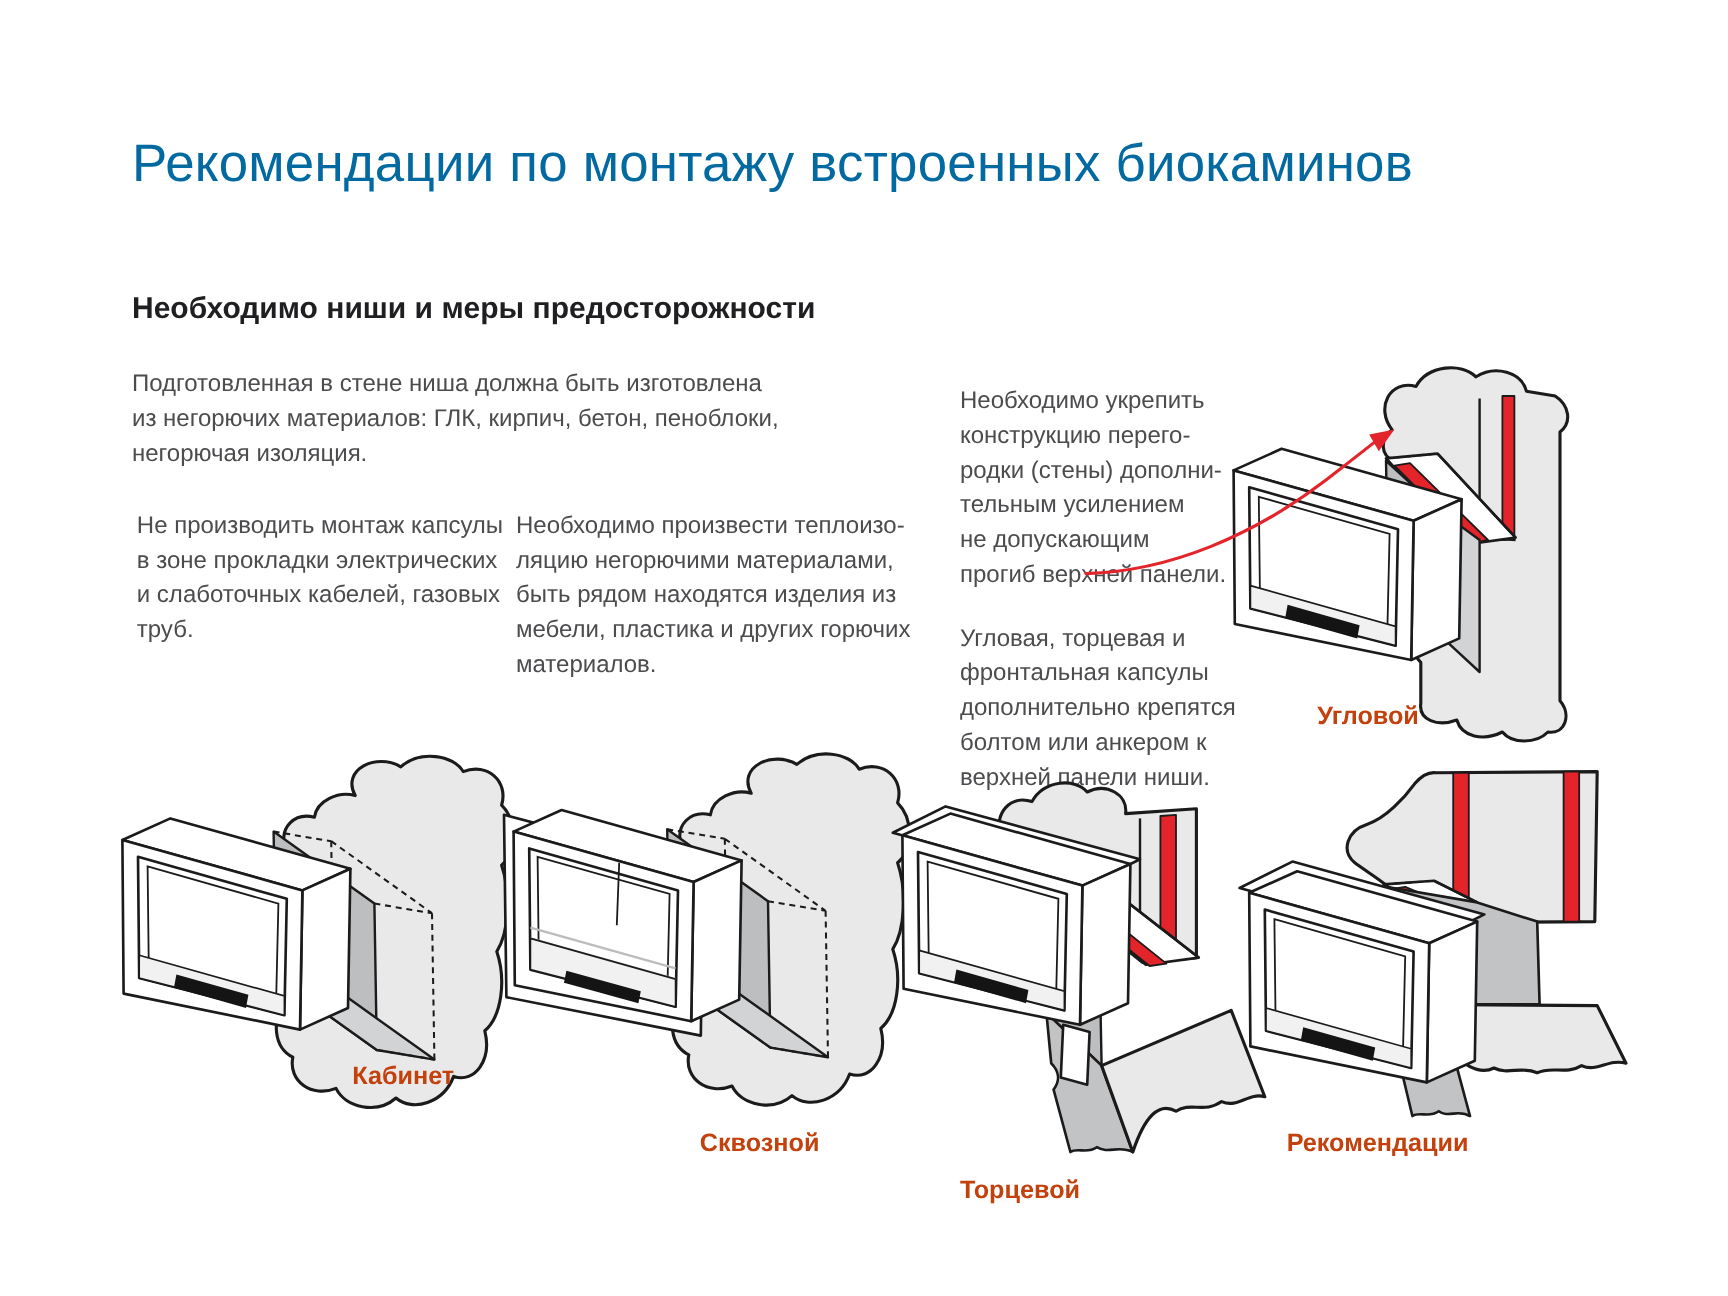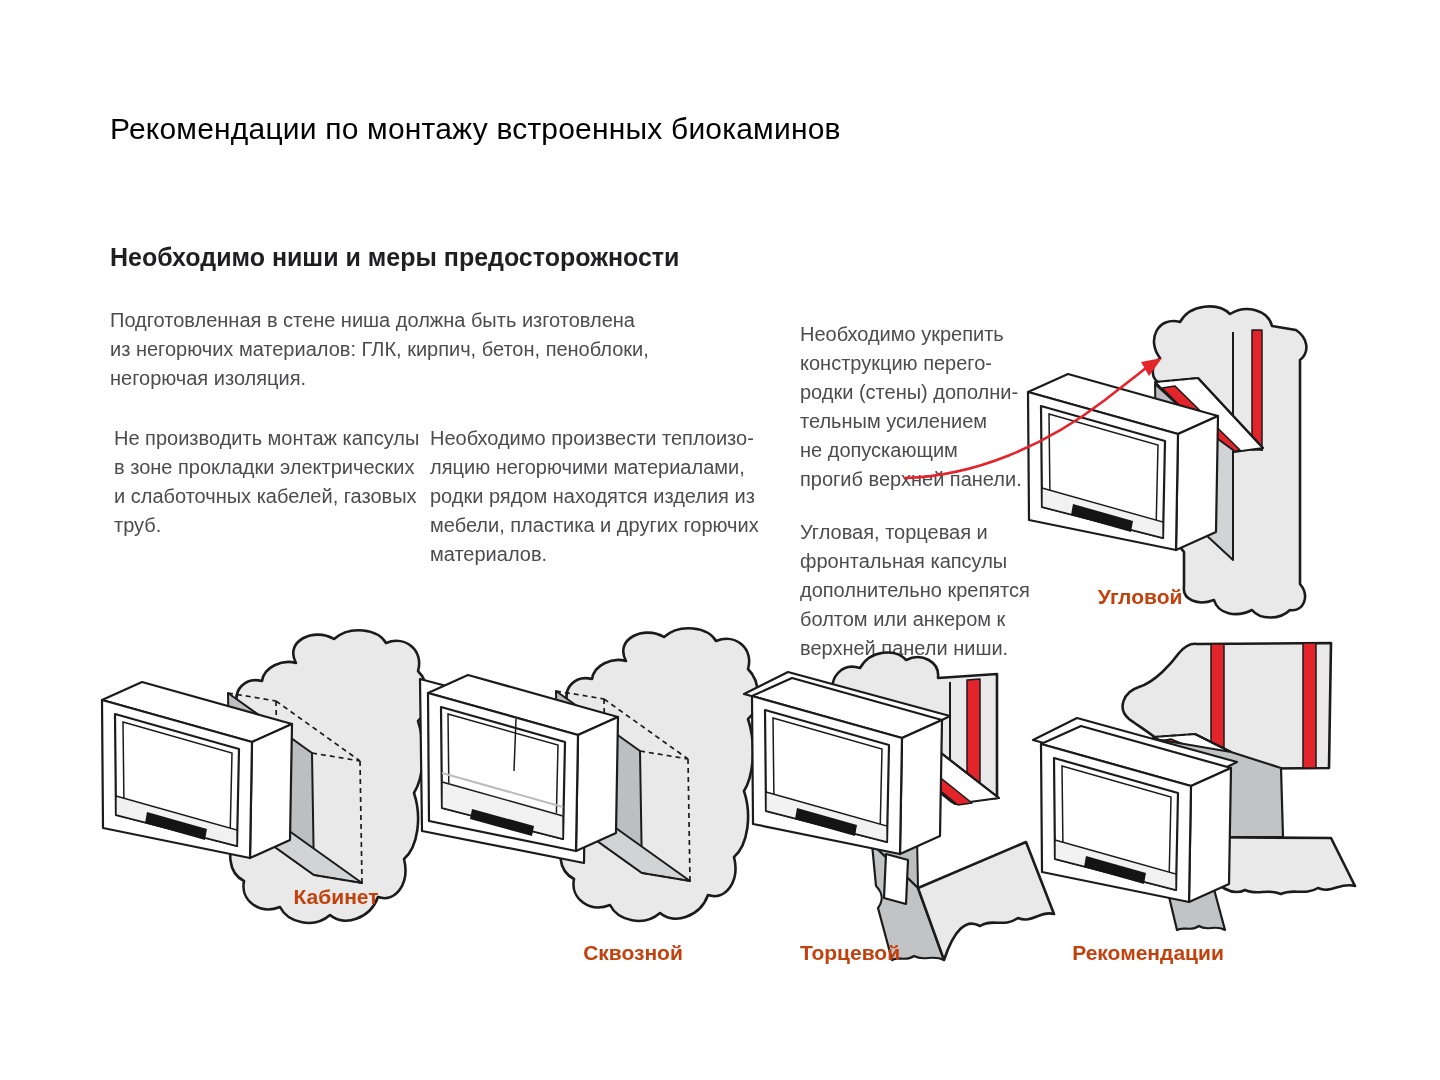--- a/index.html
+++ b/index.html
@@ -1,18 +1,18 @@
 <!DOCTYPE html>
 <html><head>
 <meta charset="utf-8">
 <style>
   html,body{margin:0;padding:0;background:#ffffff;}
   .page{position:relative;width:1440px;height:1080px;background:#ffffff;overflow:hidden;
         font-family:"Liberation Sans", sans-serif;}
-  .title{position:absolute;left:110px;top:112px;font-size:30px;font-weight:400;color:#000000;
+  .title{position:absolute;left:110px;top:112px;font-size:44px;font-weight:400;color:#0369a1;
          letter-spacing:0.2px;white-space:nowrap;}
   .heading{position:absolute;left:110px;top:243px;font-size:25px;font-weight:700;color:#1f1f22;
            white-space:nowrap;}
   .note{position:absolute;font-size:20px;line-height:29px;color:#4c4c4f;white-space:pre-line;}
   .note-materials{left:110px;top:306px;}
   .note-cables{left:114px;top:424px;}
   .note-insulation{left:430px;top:424px;}
   .note-reinforcement{left:800px;top:320px;}
   .note-anchoring{left:800px;top:518px;}
   .diagram{position:absolute;}
@@ -70,21 +70,21 @@
 
   <div class="note note-cables">Не производить монтаж капсулы
 в зоне прокладки электрических
 и слаботочных кабелей, газовых
 труб.</div>
   <div class="note note-materials">Подготовленная в стене ниша должна быть изготовлена
 из негорючих материалов: ГЛК, кирпич, бетон, пеноблоки,
 негорючая изоляция.</div>
   <div class="note note-insulation">Необходимо произвести теплоизо-
 ляцию негорючими материалами,
-родки рядом находятся изделия из
+быть рядом находятся изделия из
 мебели, пластика и других горючих
 материалов.</div>
   <div class="note note-reinforcement">Необходимо укрепить
 конструкцию перего-
 родки (стены) дополни-
 тельным усилением
 не допускающим
 прогиб верхней панели.</div>
   <div class="note note-anchoring">Угловая, торцевая и
 фронтальная капсулы
@@ -202,16 +202,16 @@
       <g>
         <polygon class="w" points="8,100 52,78 212,122 168,144"></polygon>
         <use href="#capsule" x="16" y="104"></use>
       </g>
     </svg>
   </div>
 
   <div class="diagram-label" style="left:1140px;top:585px;">Угловой</div>
   <div class="diagram-label" style="left:336px;top:885px;">Кабинет</div>
   <div class="diagram-label" style="left:633px;top:941px;">Сквозной</div>
-  <div class="diagram-label" style="left:850px;top:941px;">Торцевой</div>
+  <div class="diagram-label" style="left:850px;top:980px;">Торцевой</div>
   <div class="diagram-label" style="left:1148px;top:941px;">Рекомендации</div>
 
 </div>
 
 </body></html>

